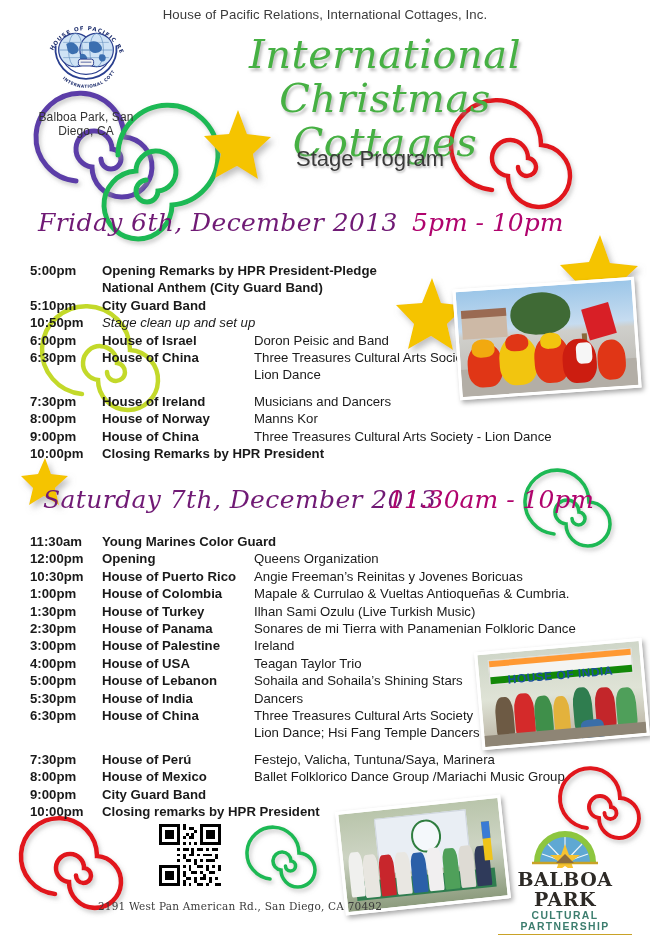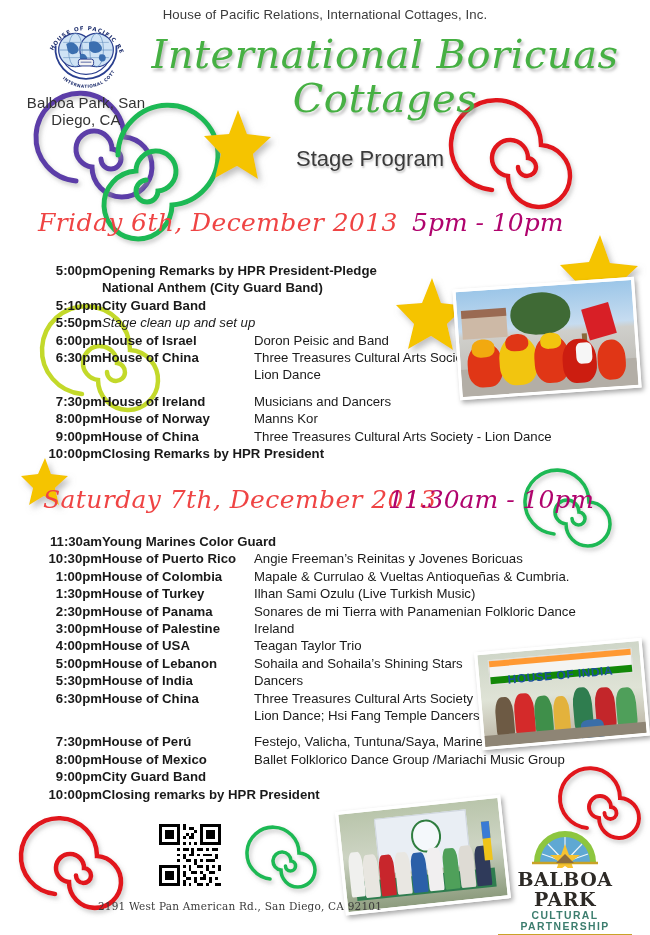--- a/index.html
+++ b/index.html
@@ -19,21 +19,21 @@
   
   .org-line{
     position:absolute;left:0;right:0;top:7px;
     text-align:center;
     font-size:13.2px;
     letter-spacing:.1px;
     color:#3b3b3b;
   }
   .logo-wrap{position:absolute;left:26px;top:12px;width:120px;text-align:center;}
   .logo-caption{
-    font-size:15px;color:#333;margin-top:2px;letter-spacing:.1px;
+    font-size:12px;color:#333;margin-top:18px;letter-spacing:.1px;
   }
 
   .title{
     position:absolute;left:150px;top:32px;width:470px;
     text-align:center;
     font-family:"DejaVu Serif", serif;
     font-size:40px;
     line-height:44px;
     font-style:italic;
     font-weight:400;
@@ -46,21 +46,21 @@
     position:absolute;left:205px;top:146px;width:330px;
     text-align:center;
     font-size:22px;
     color:#3b3b3b;
     text-shadow:1px 2px 2px rgba(150,150,150,.55);
   }
 
   
   .day-head{
     position:absolute;
-    color:#ef4444;
+    color:#701a75;
     font-family:"DejaVu Serif", serif;
     font-style:italic;
     font-size:25px;
     letter-spacing:.4px;
     white-space:nowrap;
     text-align:right;
   }
   .day-time{
     position:absolute;
     color:#b0036d;
@@ -74,21 +74,20 @@
   .sched{position:absolute;border-collapse:collapse;}
   .sched td{
     padding:0;
     vertical-align:top;
     font-size:13.2px;
     line-height:17.4px;
     white-space:nowrap;
   }
   .c-time{
     width:72px;
-    text-align:right;
     font-weight:bold;
     padding-right:9px;
     color:#1a1a1a;
   }
   .c-house{
     width:152px;
     font-weight:bold;
     color:#1a1a1a;
     padding-right:4px;
     margin-left:46px;
@@ -256,21 +255,21 @@
         <textPath href="#arcTop" startOffset="6%">HOUSE OF PACIFIC RELATIONS</textPath>
       </text>
       <text font-family="DejaVu Sans, sans-serif" font-size="5.6" fill="#1f2f6e" font-weight="bold" letter-spacing="0.6">
         <textPath href="#arcBot" startOffset="13%">INTERNATIONAL COTTAGES, INC</textPath>
       </text>
     </svg>
     <div class="logo-caption">Balboa Park, San Diego, CA</div>
   </div>
 
   <div class="title">
-    <span>International Boricuas</span>
+    <span>International Christmas</span>
     <span class="l2">Cottages</span>
   </div>
 
   <div class="stage-program">Stage Program</div>
 
   <div class="day-head" style="left:38px;top:208px;">Friday 6th, December 2013</div>
   <div class="day-time" style="left:412px;top:208px;">5pm - 10pm</div>
 
   <table class="sched" style="left:30px;top:262px;">
     <tbody>
@@ -280,21 +279,21 @@
       </tr>
       <tr>
         <td class="c-time"></td>
         <td class="c-wide" colspan="2">National Anthem   (City Guard Band)</td>
       </tr>
       <tr>
         <td class="c-time">5:10pm</td>
         <td class="c-wide" colspan="2">City Guard Band</td>
       </tr>
       <tr>
-        <td class="c-time">5:50pm</td>
+        <td class="c-time">10:50pm</td>
         <td class="c-house italic" colspan="2">Stage clean up and set up</td>
       </tr>
       <tr>
         <td class="c-time">6:00pm</td>
         <td class="c-house">House of Israel</td>
         <td class="c-desc">Doron Peisic and Band</td>
       </tr>
       <tr>
         <td class="c-time">6:30pm</td>
         <td class="c-house">House of China</td>
@@ -352,20 +351,25 @@
   </div>
 
   <div class="day-head" style="left:43px;top:485px;">Saturday 7th, December 2013</div>
   <div class="day-time" style="left:388px;top:485px;">11.30am - 10pm</div>
 
   <table class="sched" style="left:30px;top:533px;">
     <tbody>
       <tr>
         <td class="c-time">11:30am</td>
         <td class="c-wide" colspan="2">Young Marines Color Guard</td>
+      </tr>
+      <tr>
+        <td class="c-time">12:00pm</td>
+        <td class="c-house">Opening</td>
+        <td class="c-desc">Queens Organization</td>
       </tr>
       <tr>
         <td class="c-time">10:30pm</td>
         <td class="c-house">House of Puerto Rico</td>
         <td class="c-desc">Angie Freeman’s Reinitas y Jovenes Boricuas</td>
       </tr>
       <tr>
         <td class="c-time">1:00pm</td>
         <td class="c-house">House of Colombia</td>
         <td class="c-desc">Mapale &amp; Currulao &amp;  Vueltas Antioqueñas &amp; Cumbria.</td>
@@ -545,21 +549,21 @@
         <rect x="13" y="20" width="2" height="1"></rect>
           <rect x="16" y="20" width="1" height="1"></rect>
         <rect x="19" y="20" width="2" height="1"></rect>
         <rect x="15" y="17" width="1" height="1"></rect>
           <rect x="18" y="12" width="1" height="1"></rect>
         <rect x="17" y="10" width="1" height="1"></rect>
       </g>
     </svg>
   </div>
 
-  <div class="address">2191 West Pan American Rd., San Diego, CA 92101</div>
+  <div class="address">2191 West Pan American Rd., San Diego, CA 70492</div>
 
   <div class="balboa">
     <svg width="70" height="40" viewBox="0 0 70 40" style="display:block;margin:0 auto 1px auto;">
       <path d="M4,34 A31,31 0 0,1 66,34 Z" fill="#8dc63f"></path>
       <path d="M10,34 A25,25 0 0,1 60,34 Z" fill="#5fa8d3"></path>
       <g stroke="#ffffff" stroke-width="1.1" opacity=".9">
         <line x1="35" y1="34" x2="35" y2="9"></line>
         <line x1="35" y1="34" x2="18" y2="16"></line>
         <line x1="35" y1="34" x2="52" y2="16"></line>
         <line x1="35" y1="34" x2="12" y2="26"></line>

